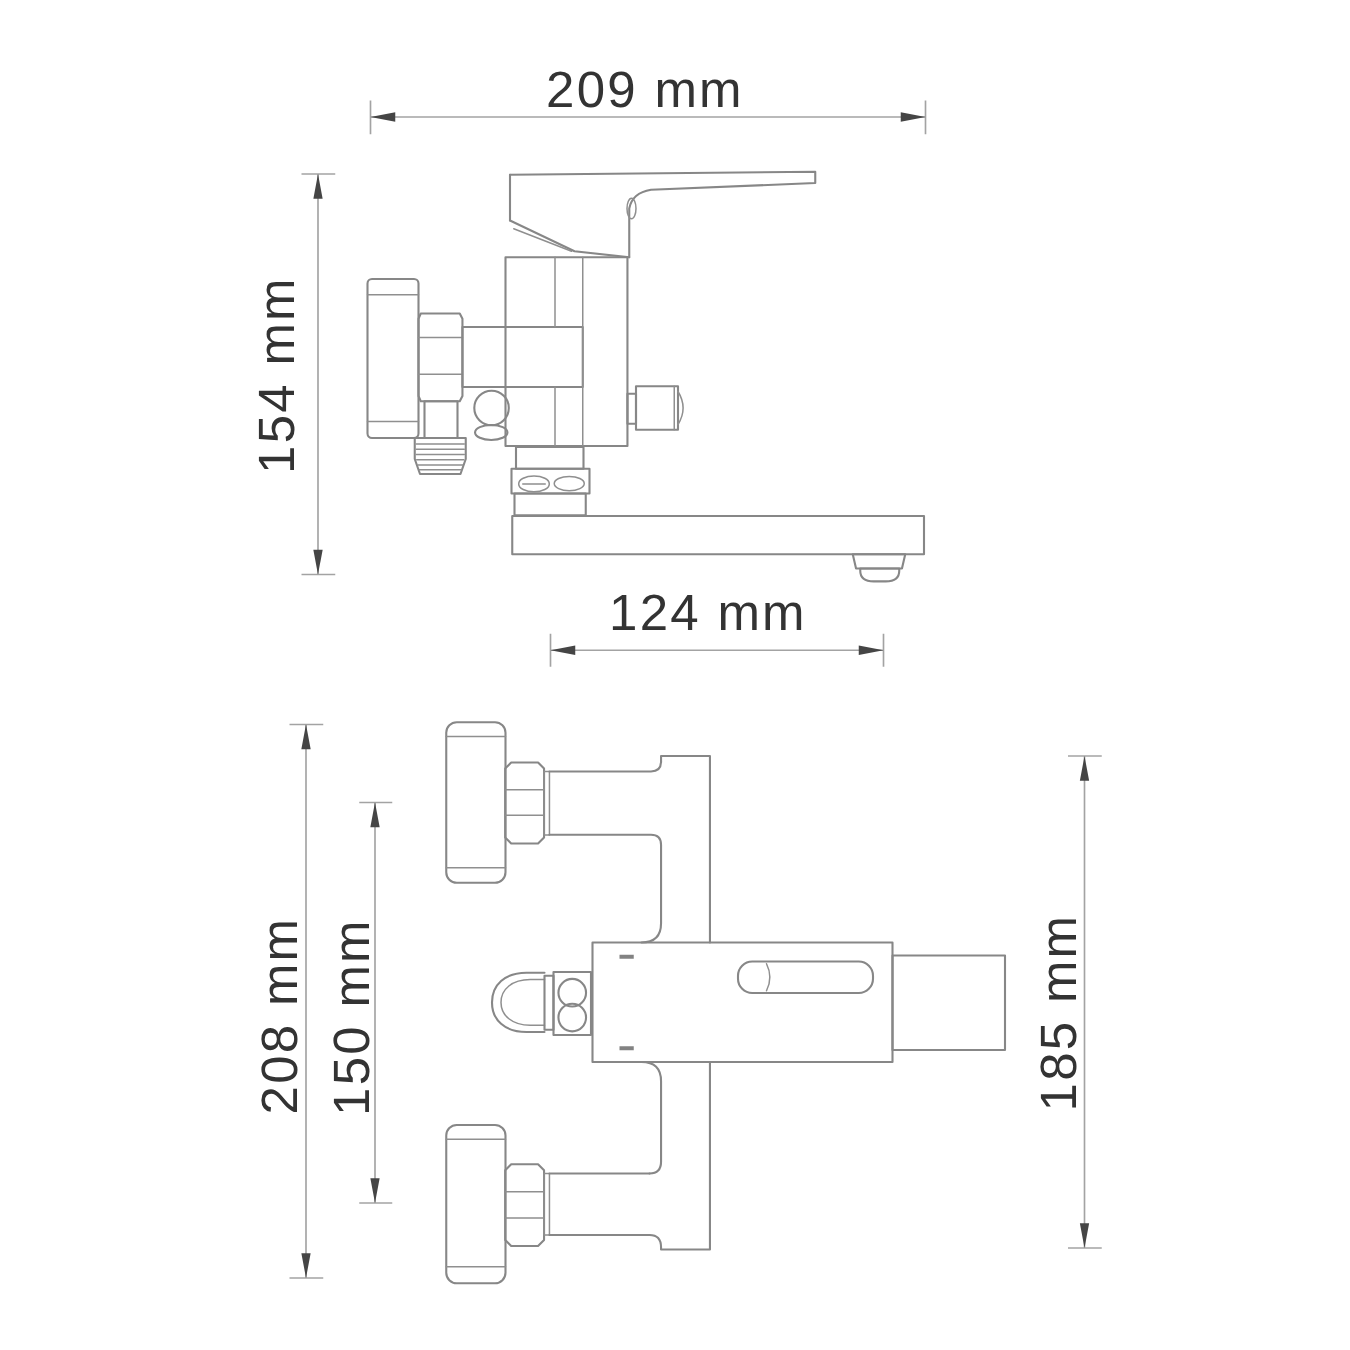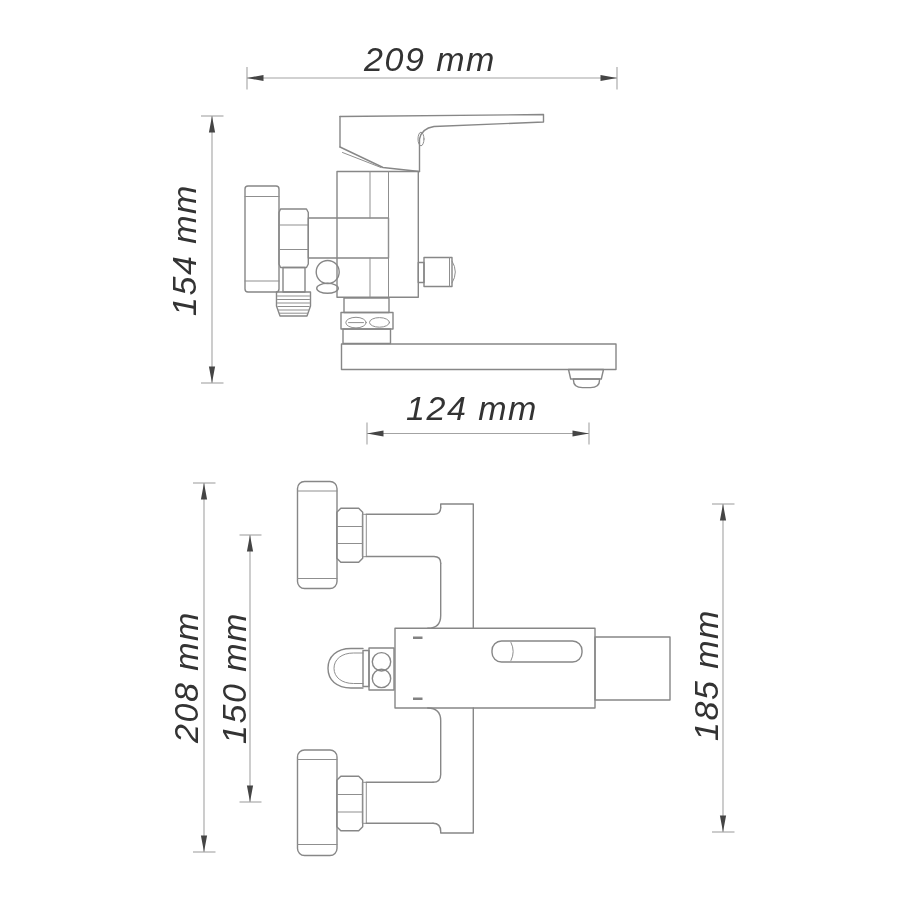--- a/index.html
+++ b/index.html
@@ -1,16 +1,16 @@
 <!DOCTYPE html>
 <html><head>
 <meta charset="utf-8">
 <style>
   html,body{margin:0;padding:0;background:#fff;}
-  .canvas{width:752px;height:900px;background:#fff;position:relative;overflow:hidden;font-style:italic;}
+  .canvas{width:752px;height:900px;background:#fff;position:relative;overflow:hidden;}
   svg{display:block;}
   .part{fill:none;stroke:#878787;stroke-width:1.4;stroke-linejoin:round;stroke-linecap:round;}
   .part-thin{fill:none;stroke:#8f8f8f;stroke-width:1;stroke-linejoin:round;stroke-linecap:round;}
   .mark{fill:none;stroke:#828282;stroke-width:2.6;}
   .dim{fill:none;stroke:#a3a3a3;stroke-width:1.1;}
   .arrow{fill:#454545;stroke:none;}
   .dim-label{fill:#333333;font-family:"Liberation Sans",sans-serif;font-size:34px;letter-spacing:1.5px;}
 </style>
 </head>
 <body>

